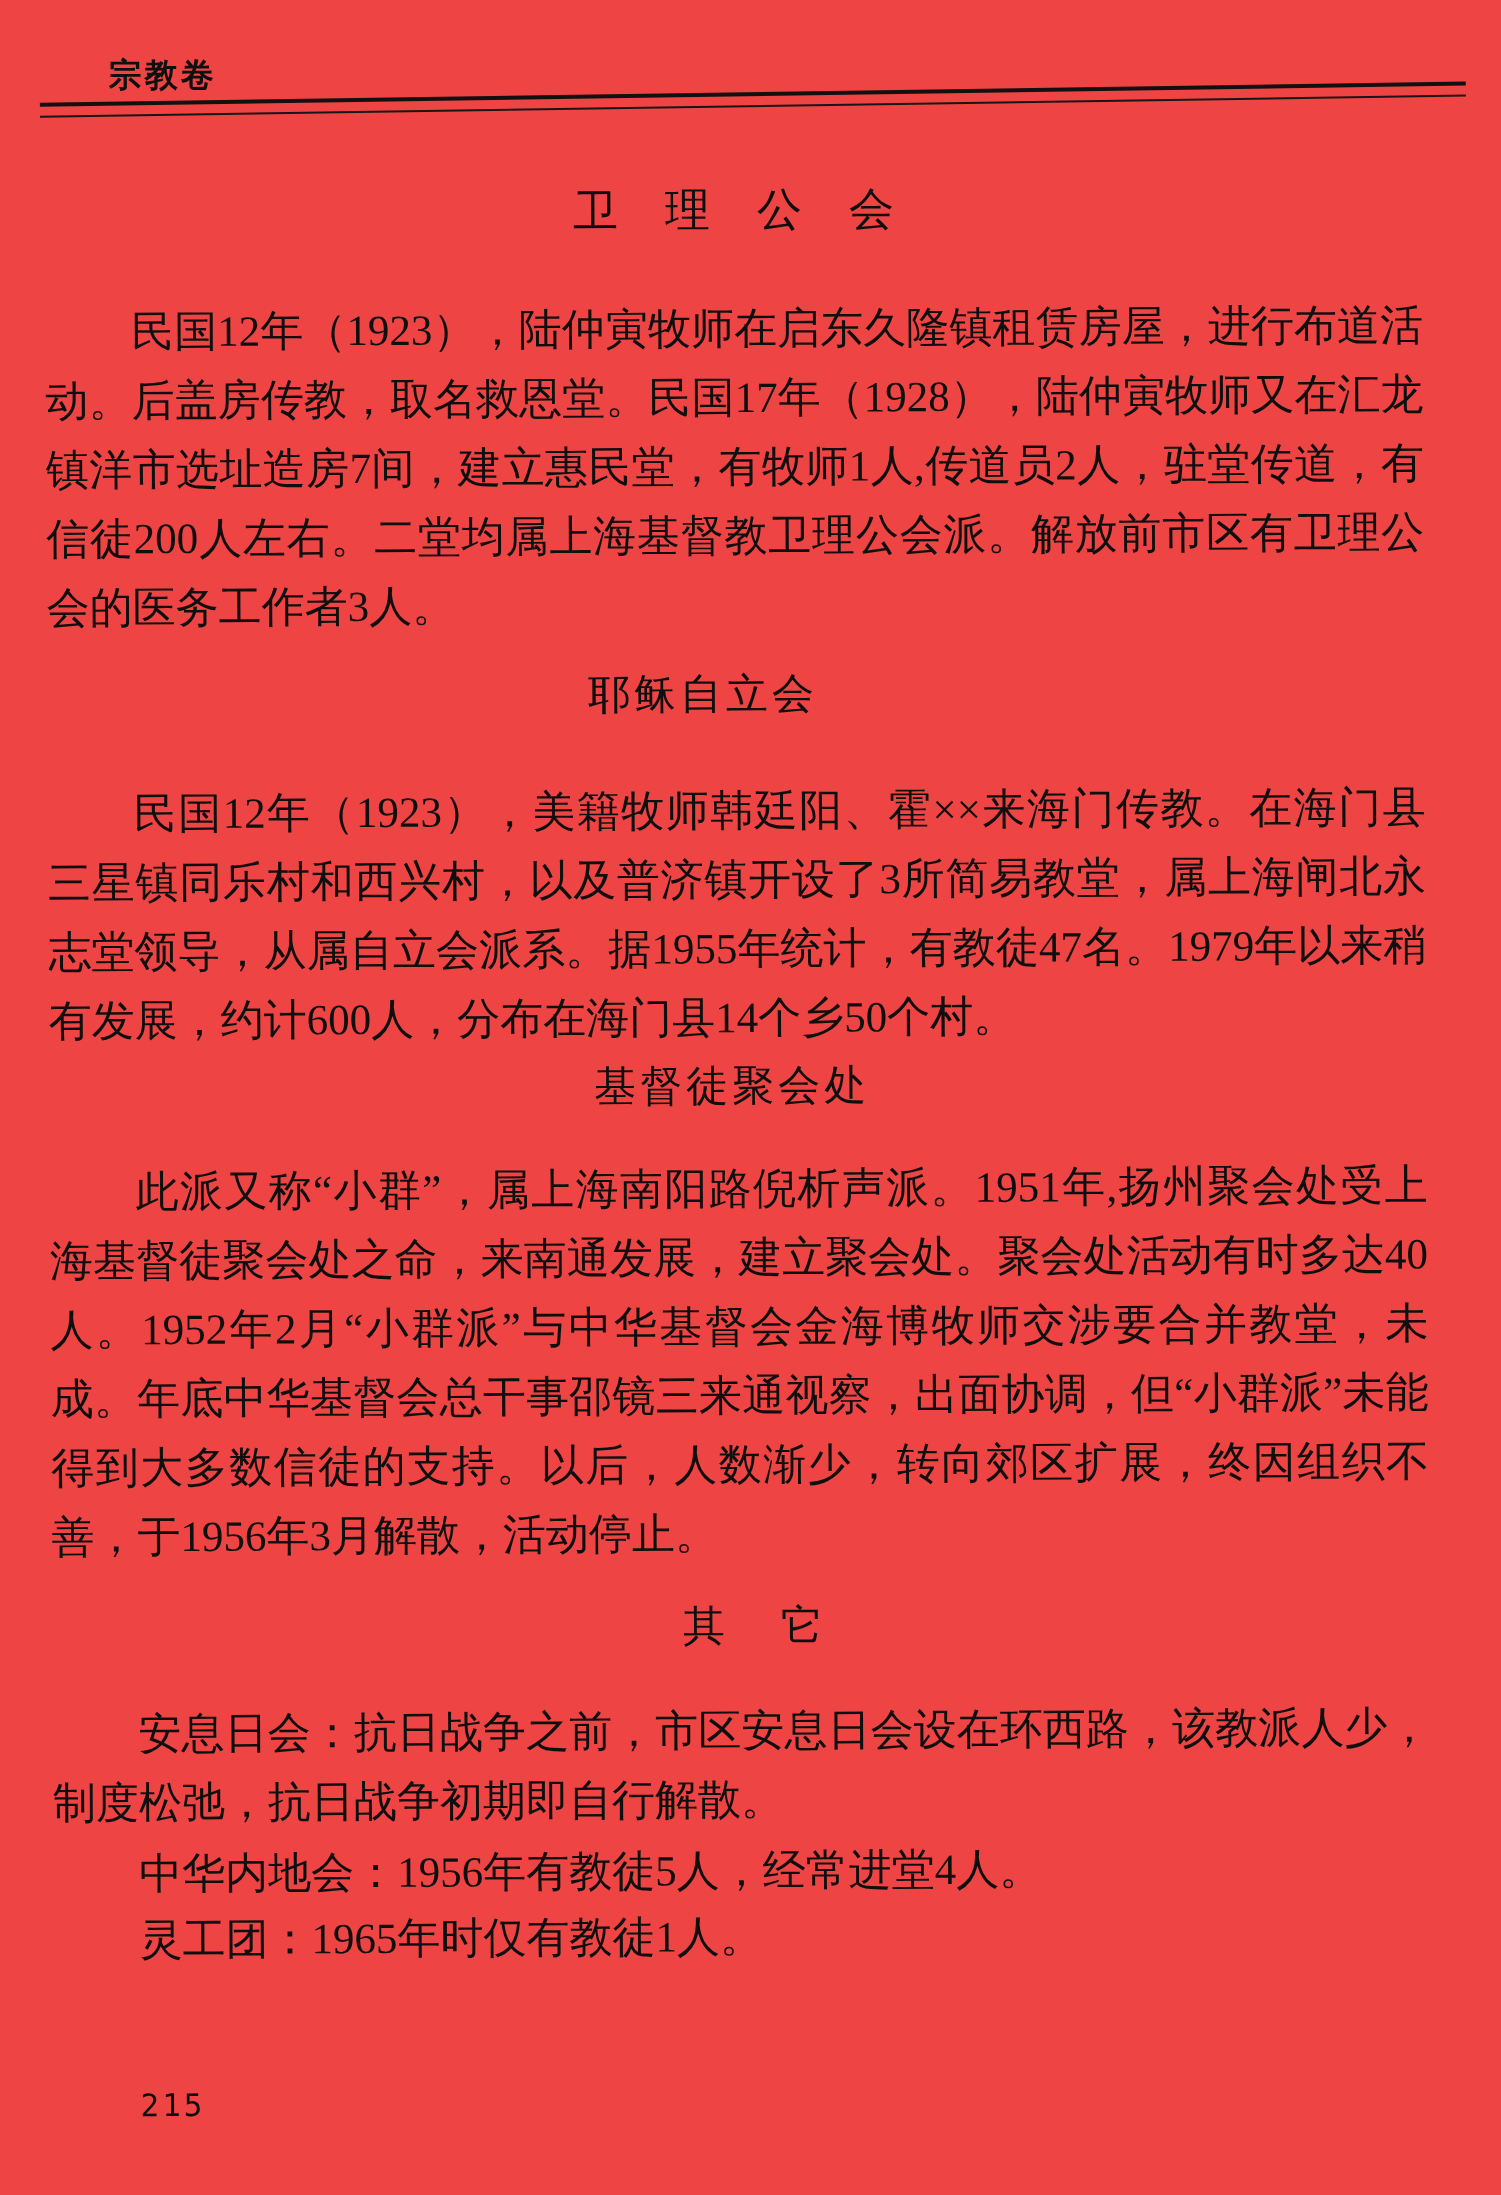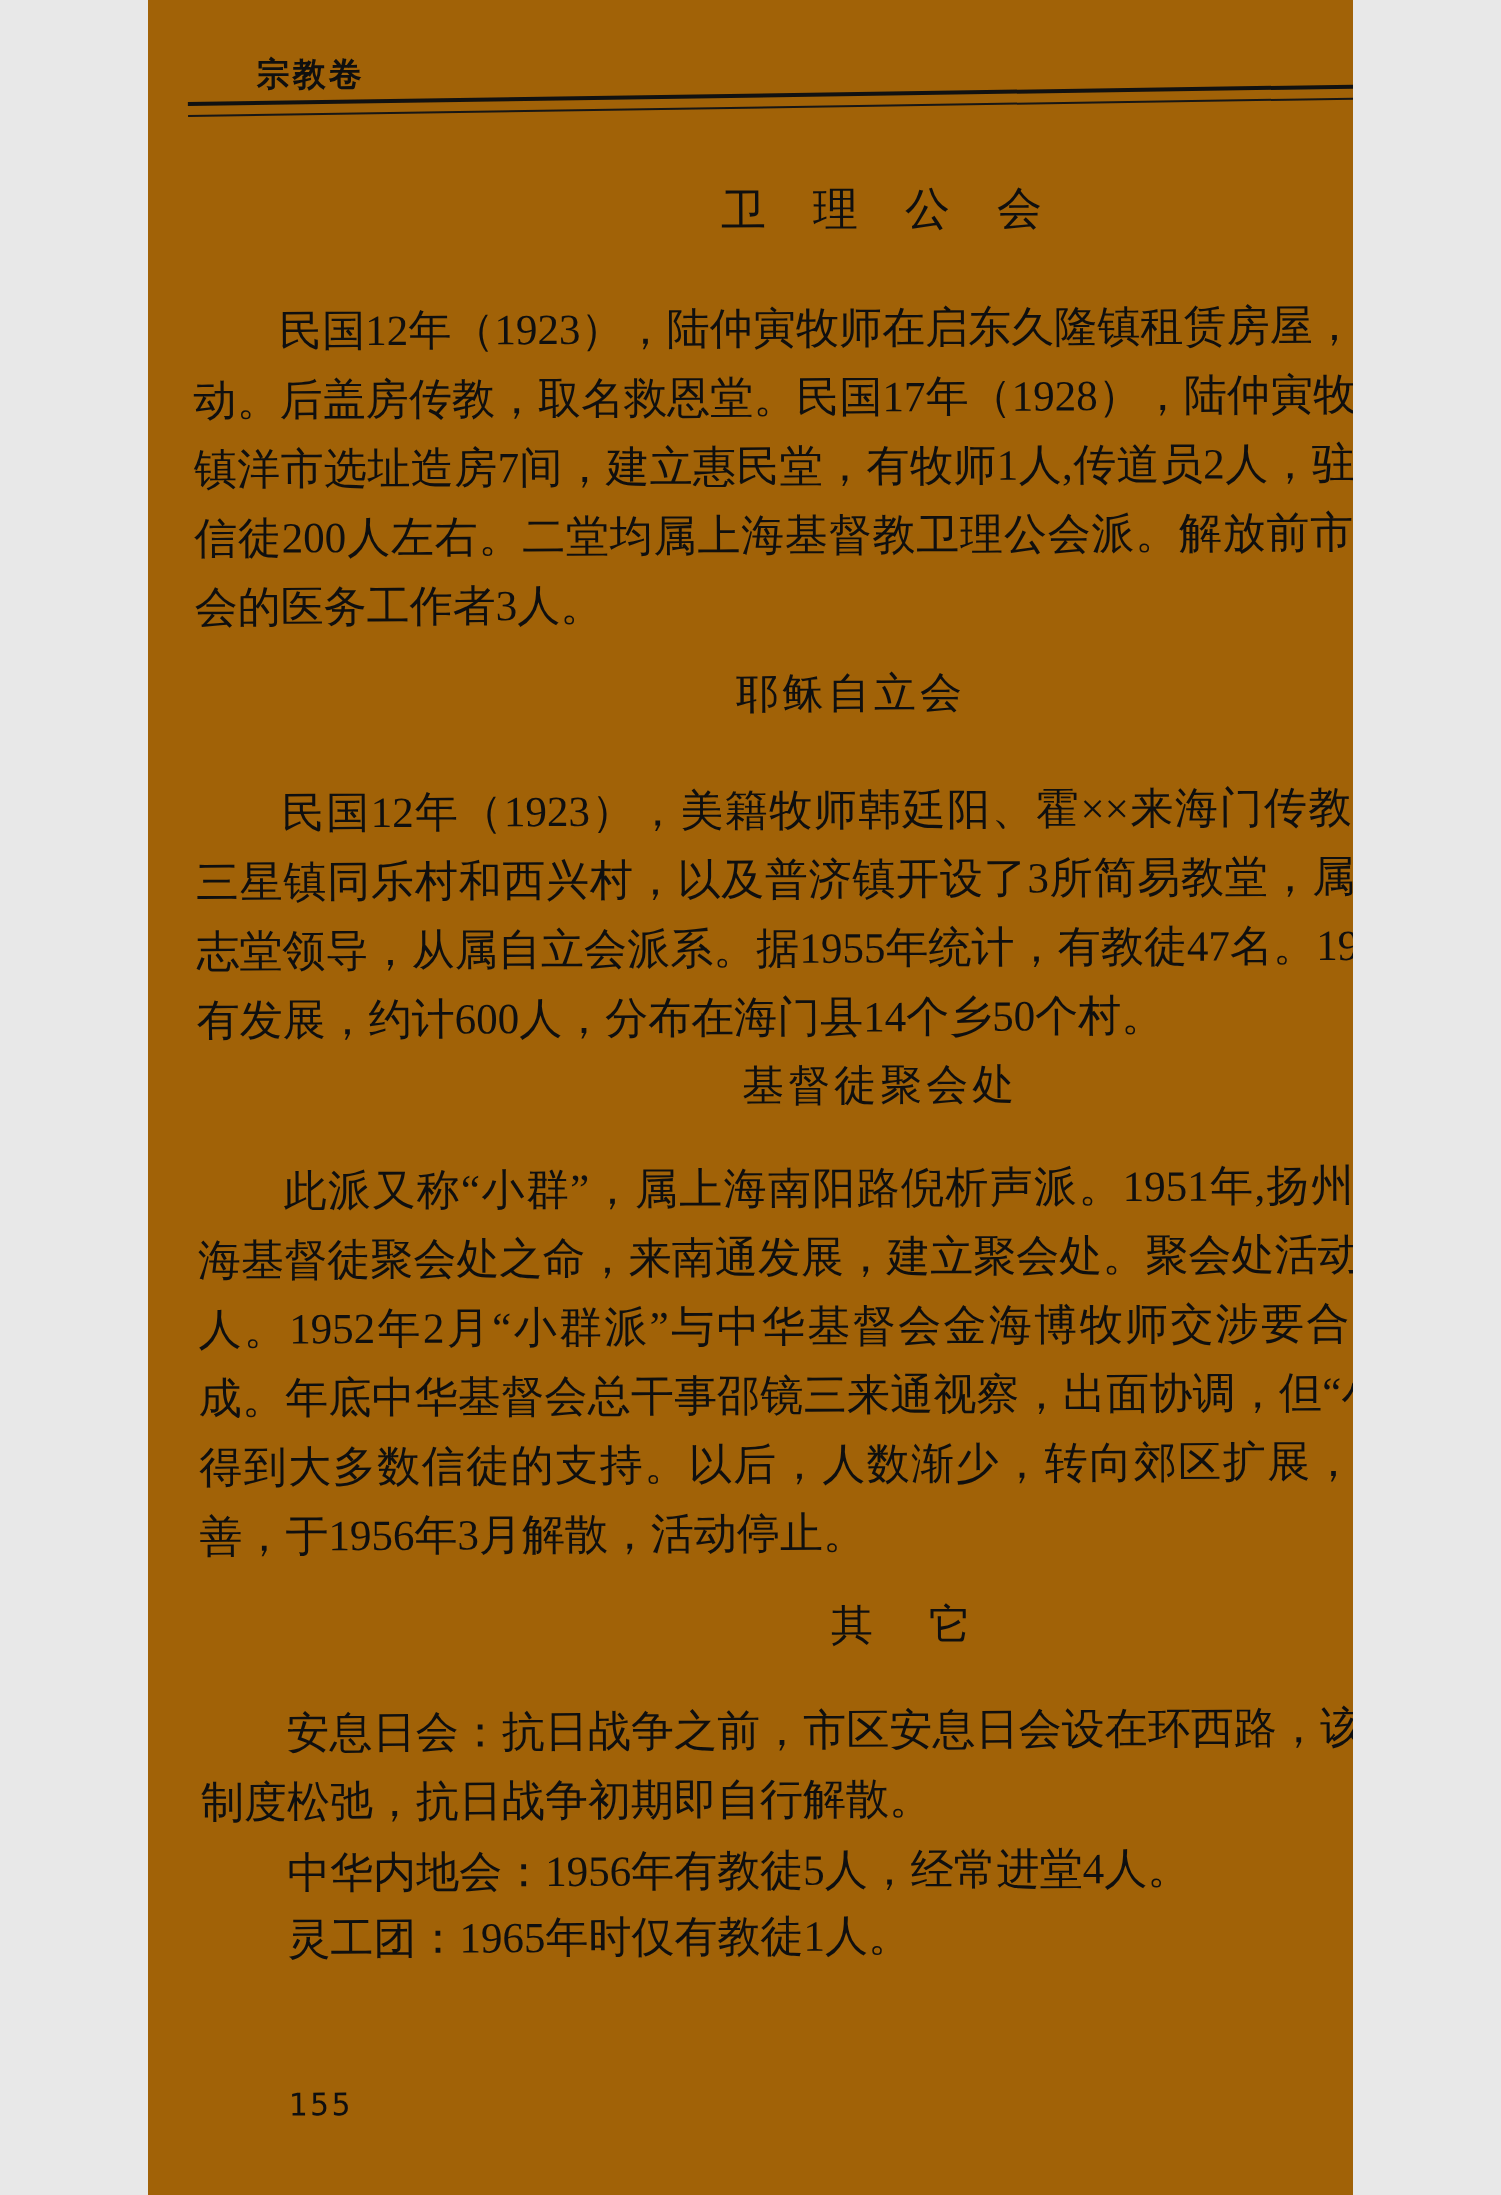--- a/index.html
+++ b/index.html
@@ -1,20 +1,20 @@
 <!DOCTYPE html>
 <html lang="zh"><head>
 <meta charset="utf-8">
 <style>
   html,body{margin:0;padding:0;background:#e8e8e8;}
   .page{
     position:relative;
-    width:1205px;height:2195px;
+    width:1501px;height:2195px;
     margin:0 auto;
-    background:#a16207;
+    background:#ef4444;
     color:#0f0f0f;
     font-family:"Liberation Serif","DejaVu Serif",serif;
     overflow:hidden;
   }
   .scan{position:absolute;inset:0;transform:rotate(-0.3deg);transform-origin:50% 40%;}
 
   .running-header{
     position:absolute;top:50px;left:113px;
     font-size:33px;font-weight:bold;letter-spacing:3px;white-space:nowrap;
   }
@@ -86,16 +86,16 @@
     <p class="para p-3">此派又称“小群”，属上海南阳路倪析声派。1951年,扬州聚会处受上海基督徒聚会处之命，来南通发展，建立聚会处。聚会处活动有时多达40人。1952年2月“小群派”与中华基督会金海博牧师交涉要合并教堂，未成。年底中华基督会总干事邵镜三来通视察，出面协调，但“小群派”未能得到大多数信徒的支持。以后，人数渐少，转向郊区扩展，终因组织不善，于1956年3月解散，活动停止。</p>
 
     <h2 class="section-title st-3">其它</h2>
 
     <p class="para p-4a">安息日会：抗日战争之前，市区安息日会设在环西路，该教派人少，制度松弛，抗日战争初期即自行解散。</p>
 
     <p class="para p-4b">中华内地会：1956年有教徒5人，经常进堂4人。</p>
 
     <p class="para p-4c">灵工团：1965年时仅有教徒1人。</p>
 
-    <div class="page-number">155</div>
+    <div class="page-number">215</div>
 
   </div>
 </div>
 
 </body></html>

